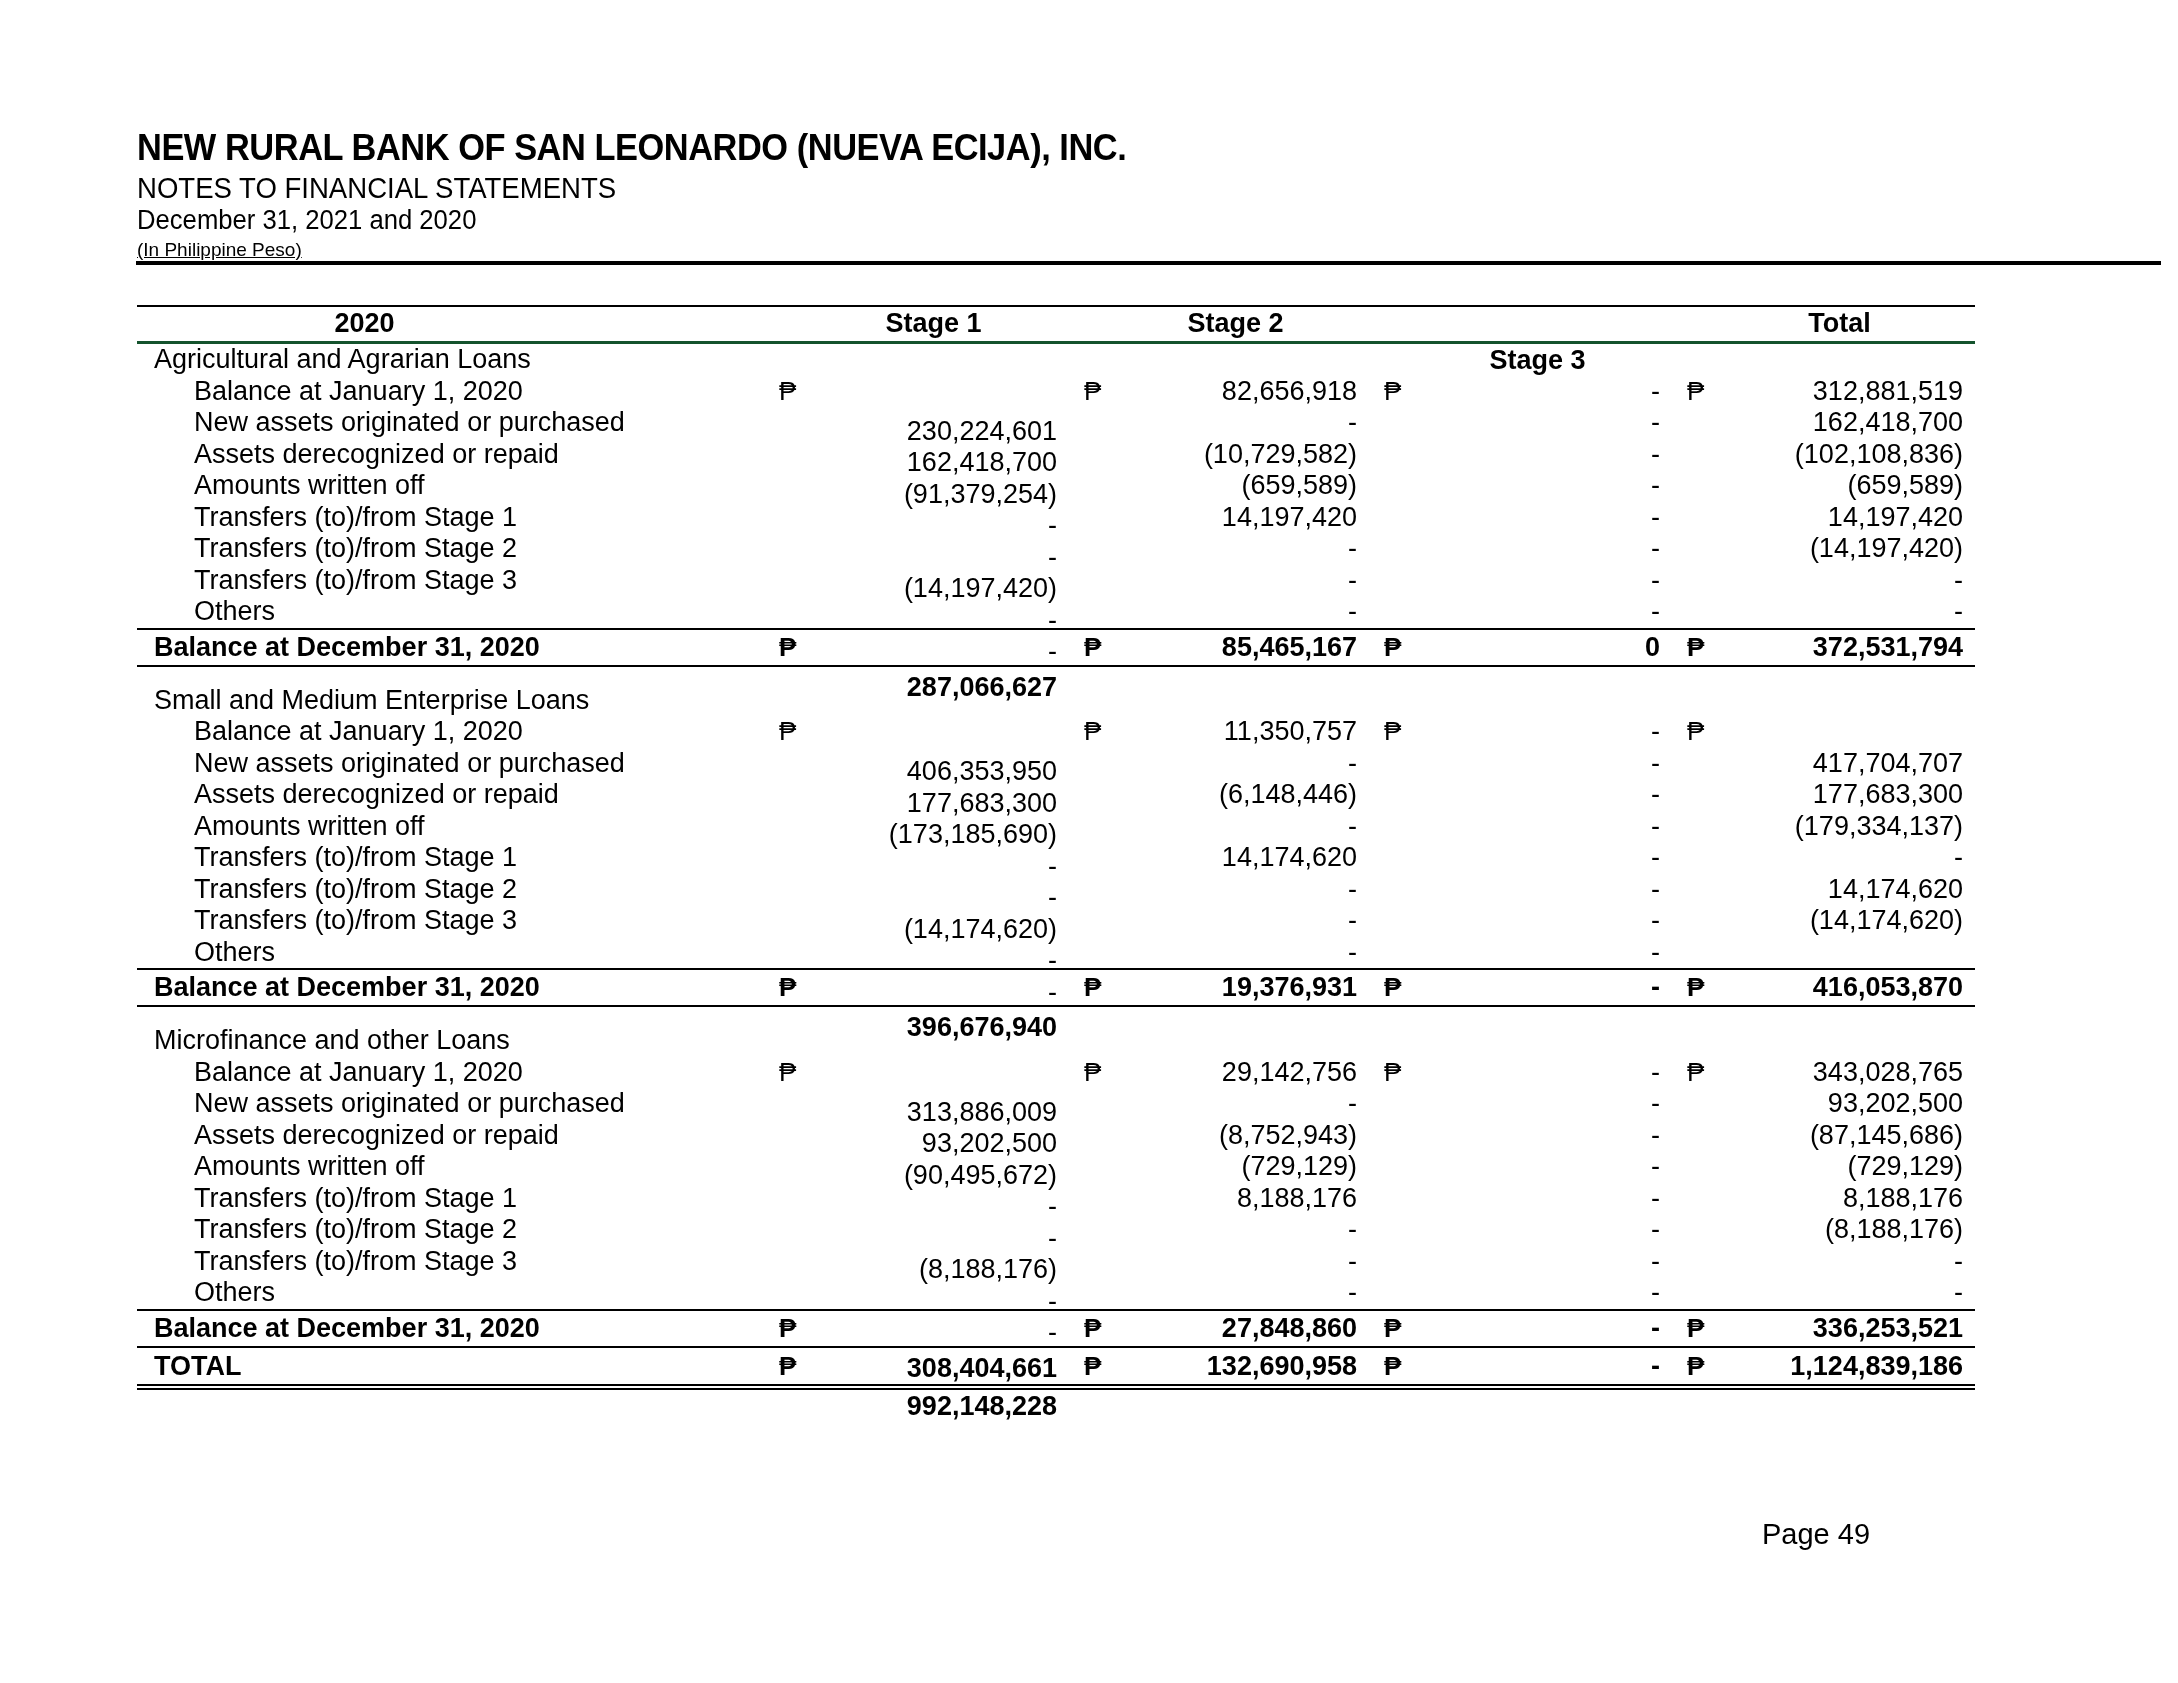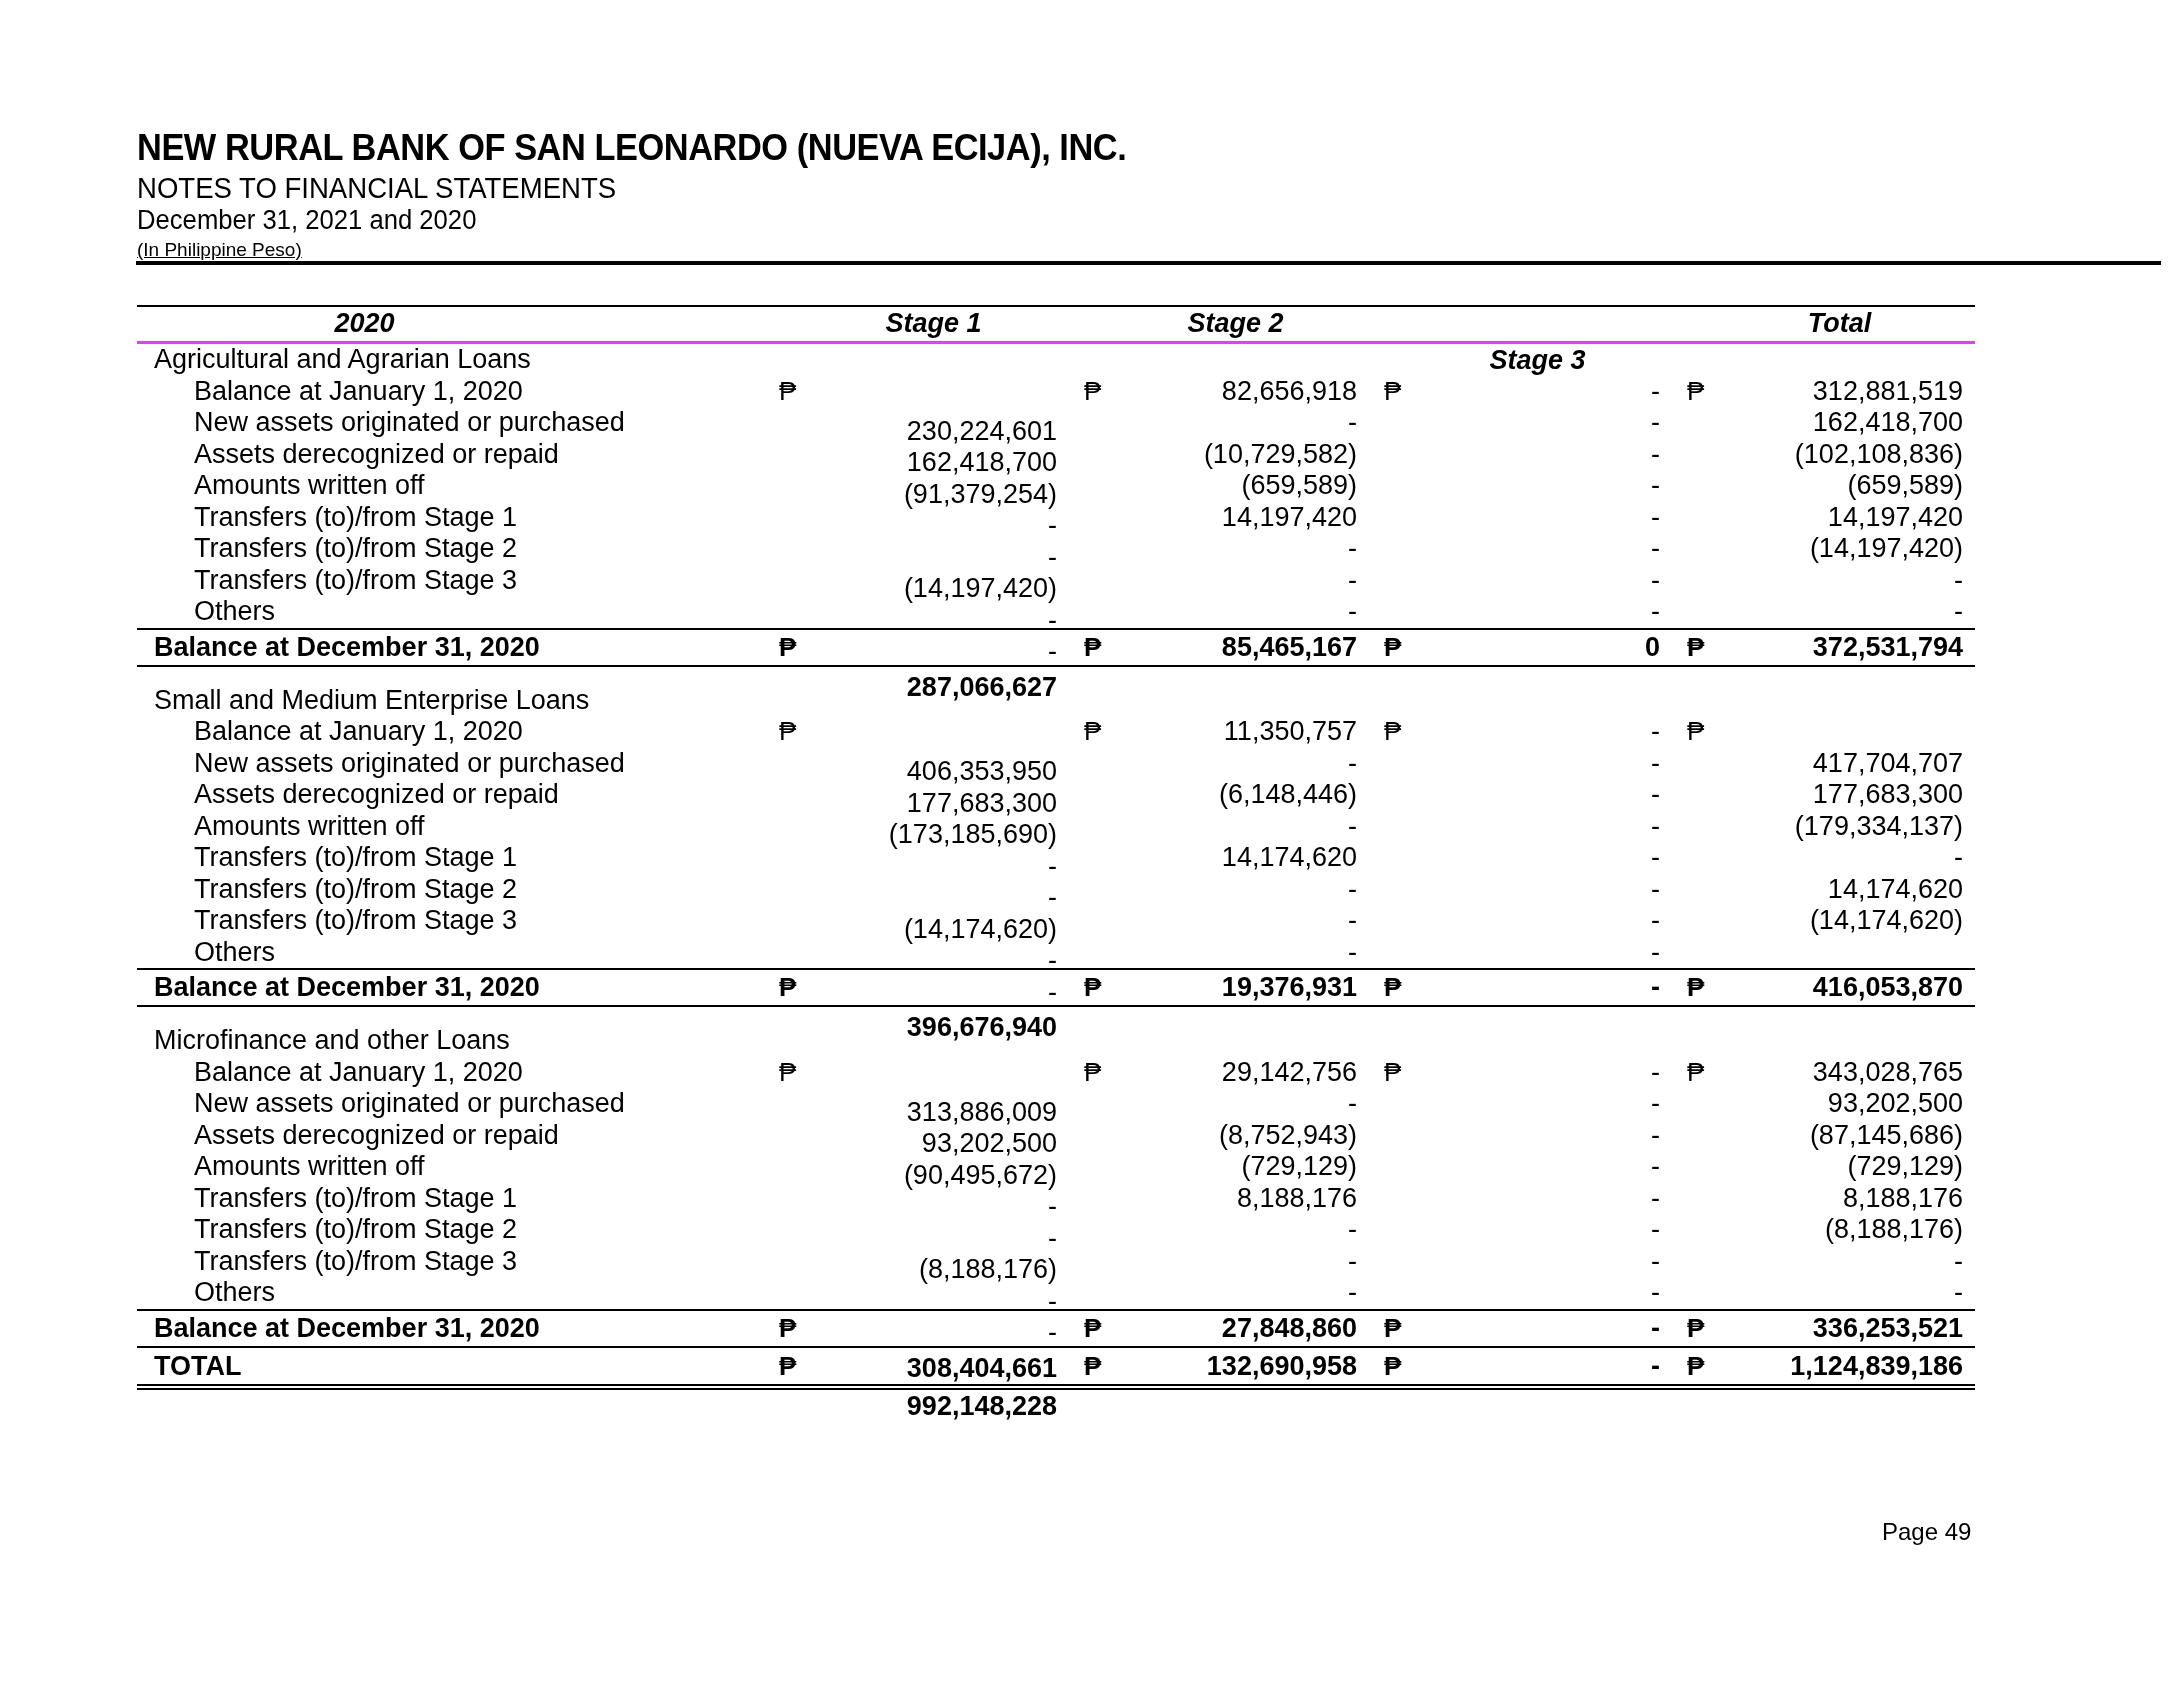--- a/index.html
+++ b/index.html
@@ -6,37 +6,37 @@
   body { width:2178px; height:1683px; position:relative; overflow:hidden;
          font-family:"Liberation Sans", sans-serif; color:#000; }
   .hdr { position:absolute; left:137px; white-space:nowrap; }
   .title { top:127px; font-size:37px; font-weight:bold; letter-spacing:-0.5px; transform:scaleX(0.93); transform-origin:left; }
   .subtitle { top:172px; font-size:29px; transform:scaleX(0.95); transform-origin:left; }
   .dates { top:205px; font-size:27px; transform:scaleX(0.95); transform-origin:left; }
   .unit { top:239px; font-size:19px;text-decoration:underline; }
   .rule-top { position:absolute; left:136px; top:261px; width:2025px; height:4px; background:#000; }
 
   .table { position:absolute; left:137px; top:305px; width:1838px; }
-  .thead { position:relative; height:34px; border-top:2px solid #000; border-bottom:3px solid #d946ef; font-weight:bold; font-size:27px;font-style:italic; }
+  .thead { position:relative; height:34px; border-top:2px solid #000; border-bottom:3px solid #14532d; font-weight:bold; font-size:27px; }
   .thead span { position:absolute; top:1px; text-align:center; }
   .row { position:relative; height:31.5px; font-size:27px; line-height:31.5px; white-space:nowrap; }
   .row .lbl { position:absolute; left:17px; }
   .row.item .lbl { left:57px;text-align:right; }
   .row .c { position:absolute; text-align:right; }
   .row .p { position:absolute; font-size:26px; }
   .v1 { right:calc(1838px - 920px);margin-top:40px; }
   .v2 { right:calc(1838px - 1220px); }
   .v3 { right:calc(1838px - 1523px); }
   .v4 { right:calc(1838px - 1826px); }
   .p1 { left:642px; } .p2 { left:947px; } .p3 { left:1247px; } .p4 { left:1550px; }
   .row.bold { font-weight:bold; }
   .row.sub { border-top:2px solid #000; border-bottom:2px solid #000; height:35px; line-height:35px; }
   .row.total { border-bottom:6px double #000; height:36px; line-height:36px; }
   .gap { height:18px; }
-  .page-num { position:absolute; left:1882px; top:1518px; font-size:24px; }
+  .page-num { position:absolute; left:1762px; top:1518px; font-size:29px; }
 </style>
 </head>
 <body>
 
 <div class="hdr title">NEW RURAL BANK OF SAN LEONARDO (NUEVA ECIJA), INC.</div>
 <div class="hdr subtitle">NOTES TO FINANCIAL STATEMENTS</div>
 <div class="hdr dates">December 31, 2021 and 2020</div>
 <div class="hdr unit">(In Philippine Peso)</div>
 <div class="rule-top"></div>
 

